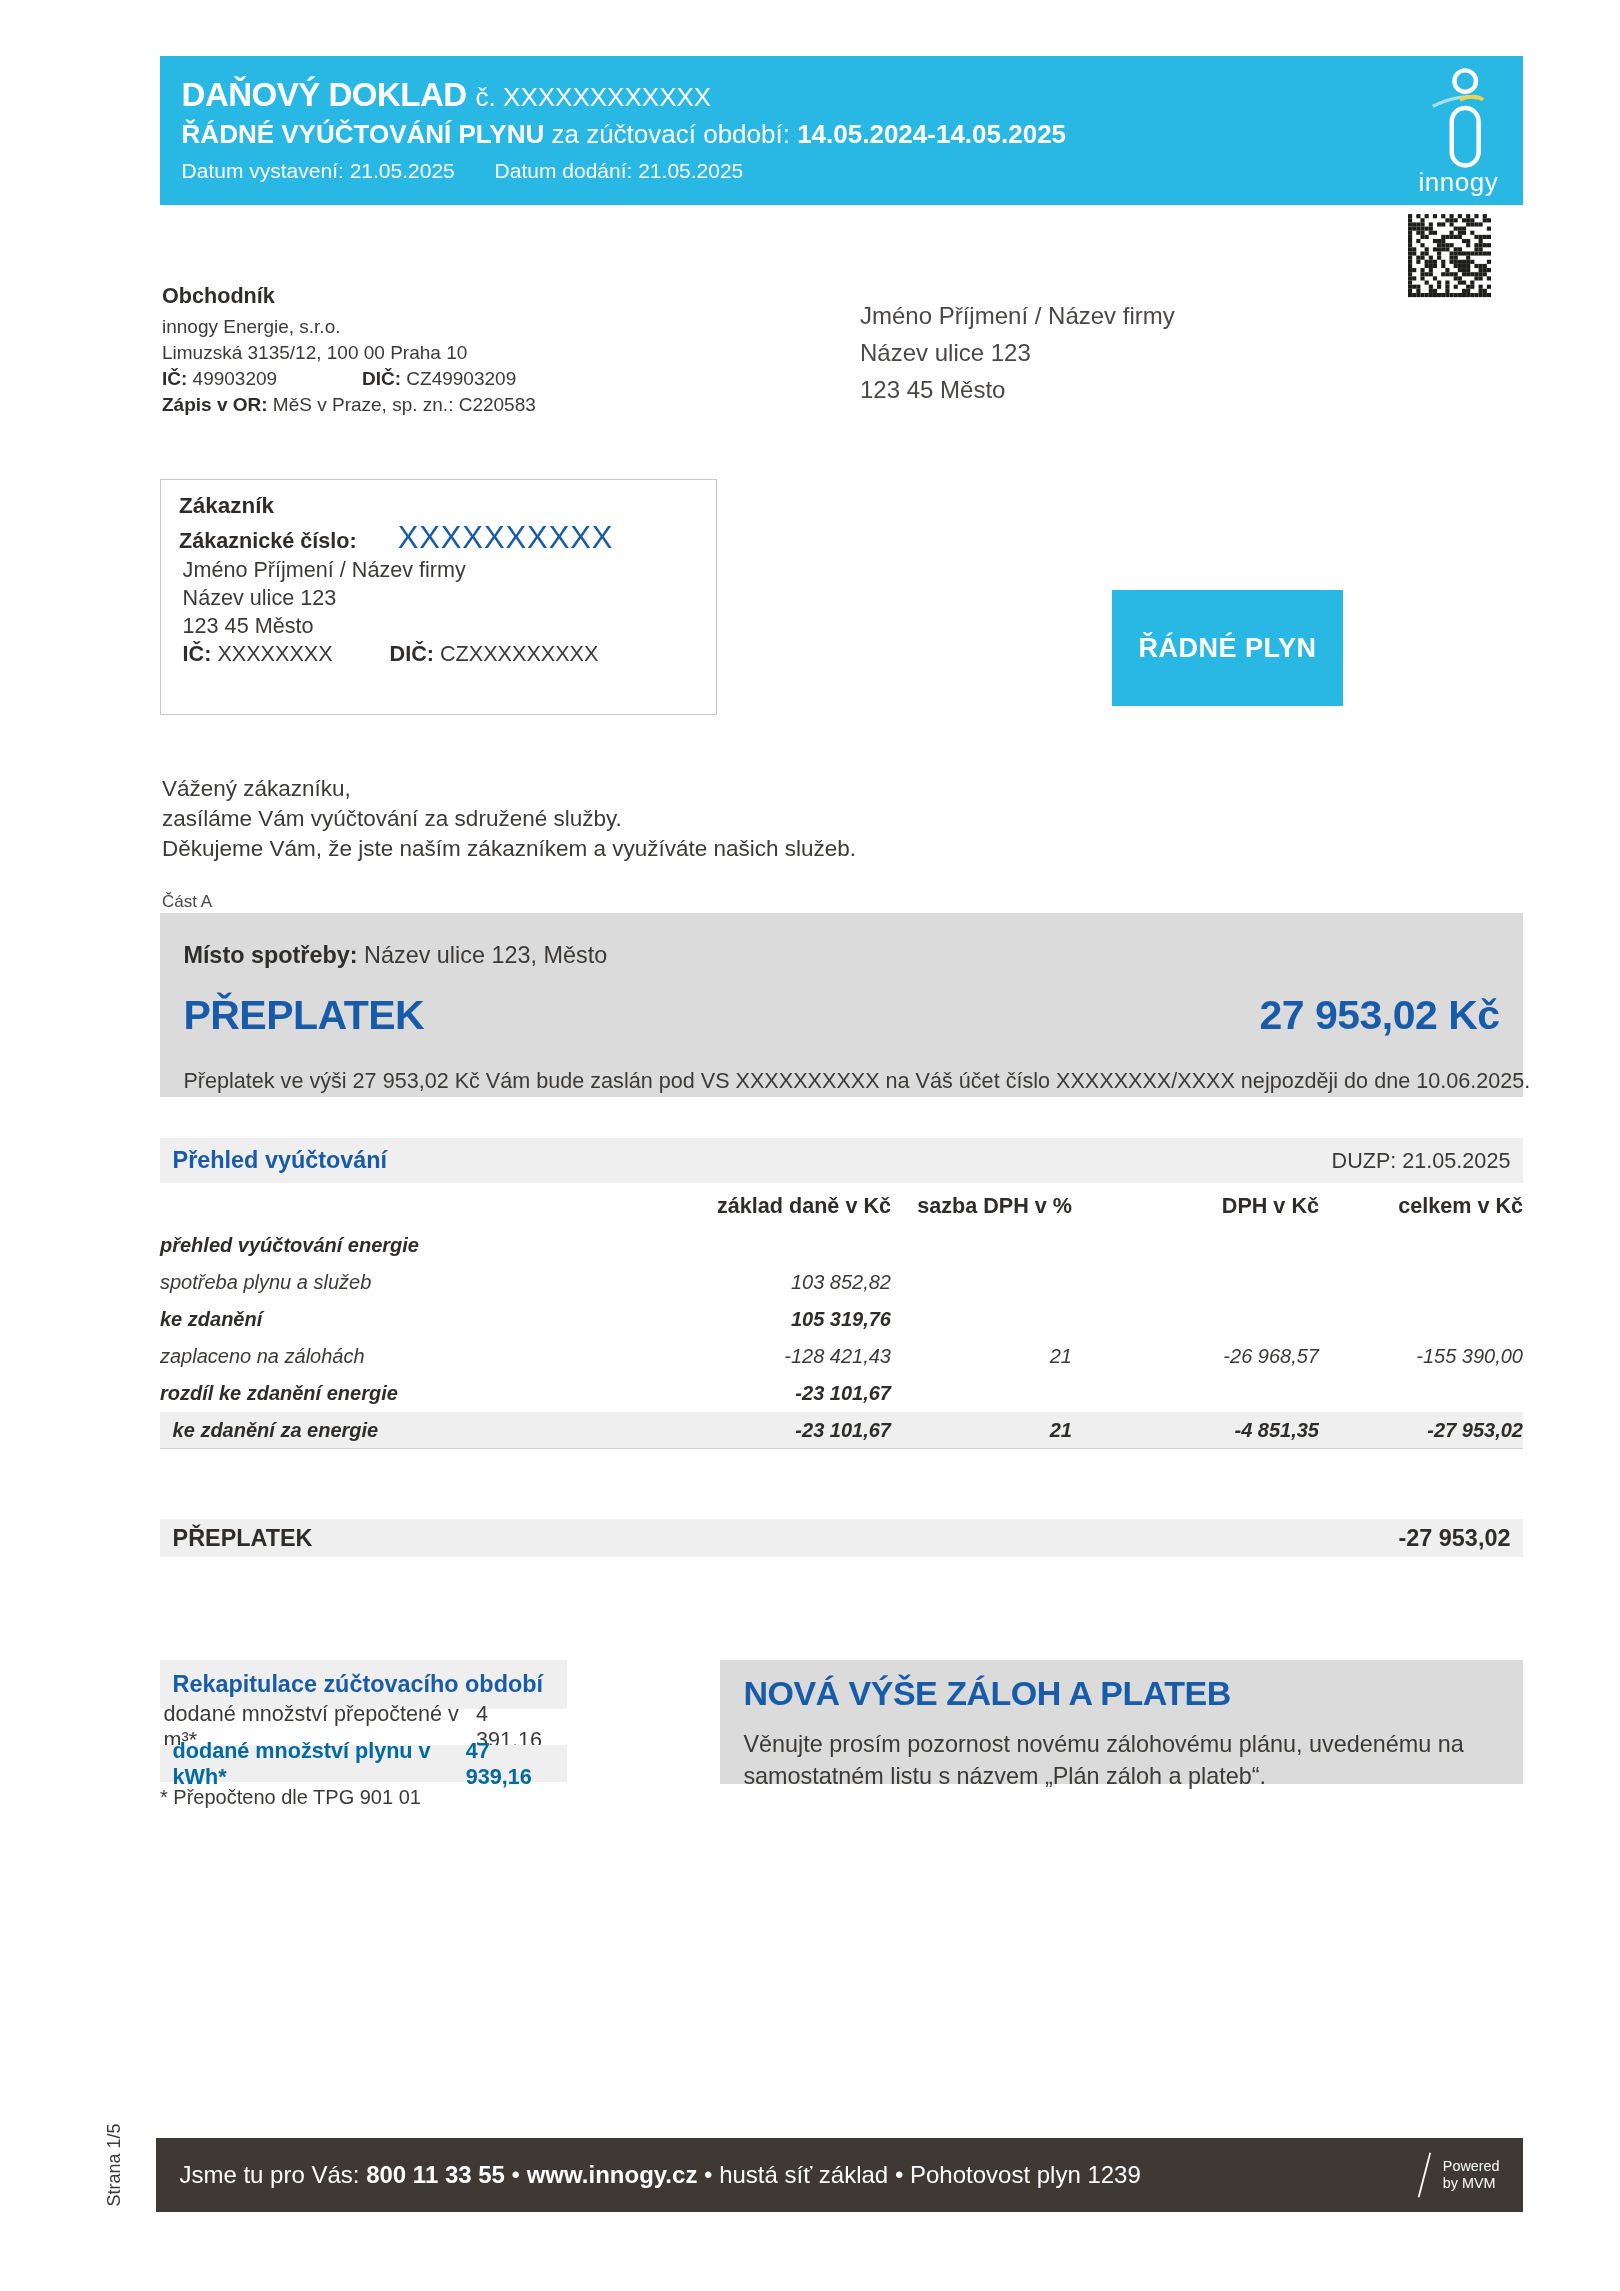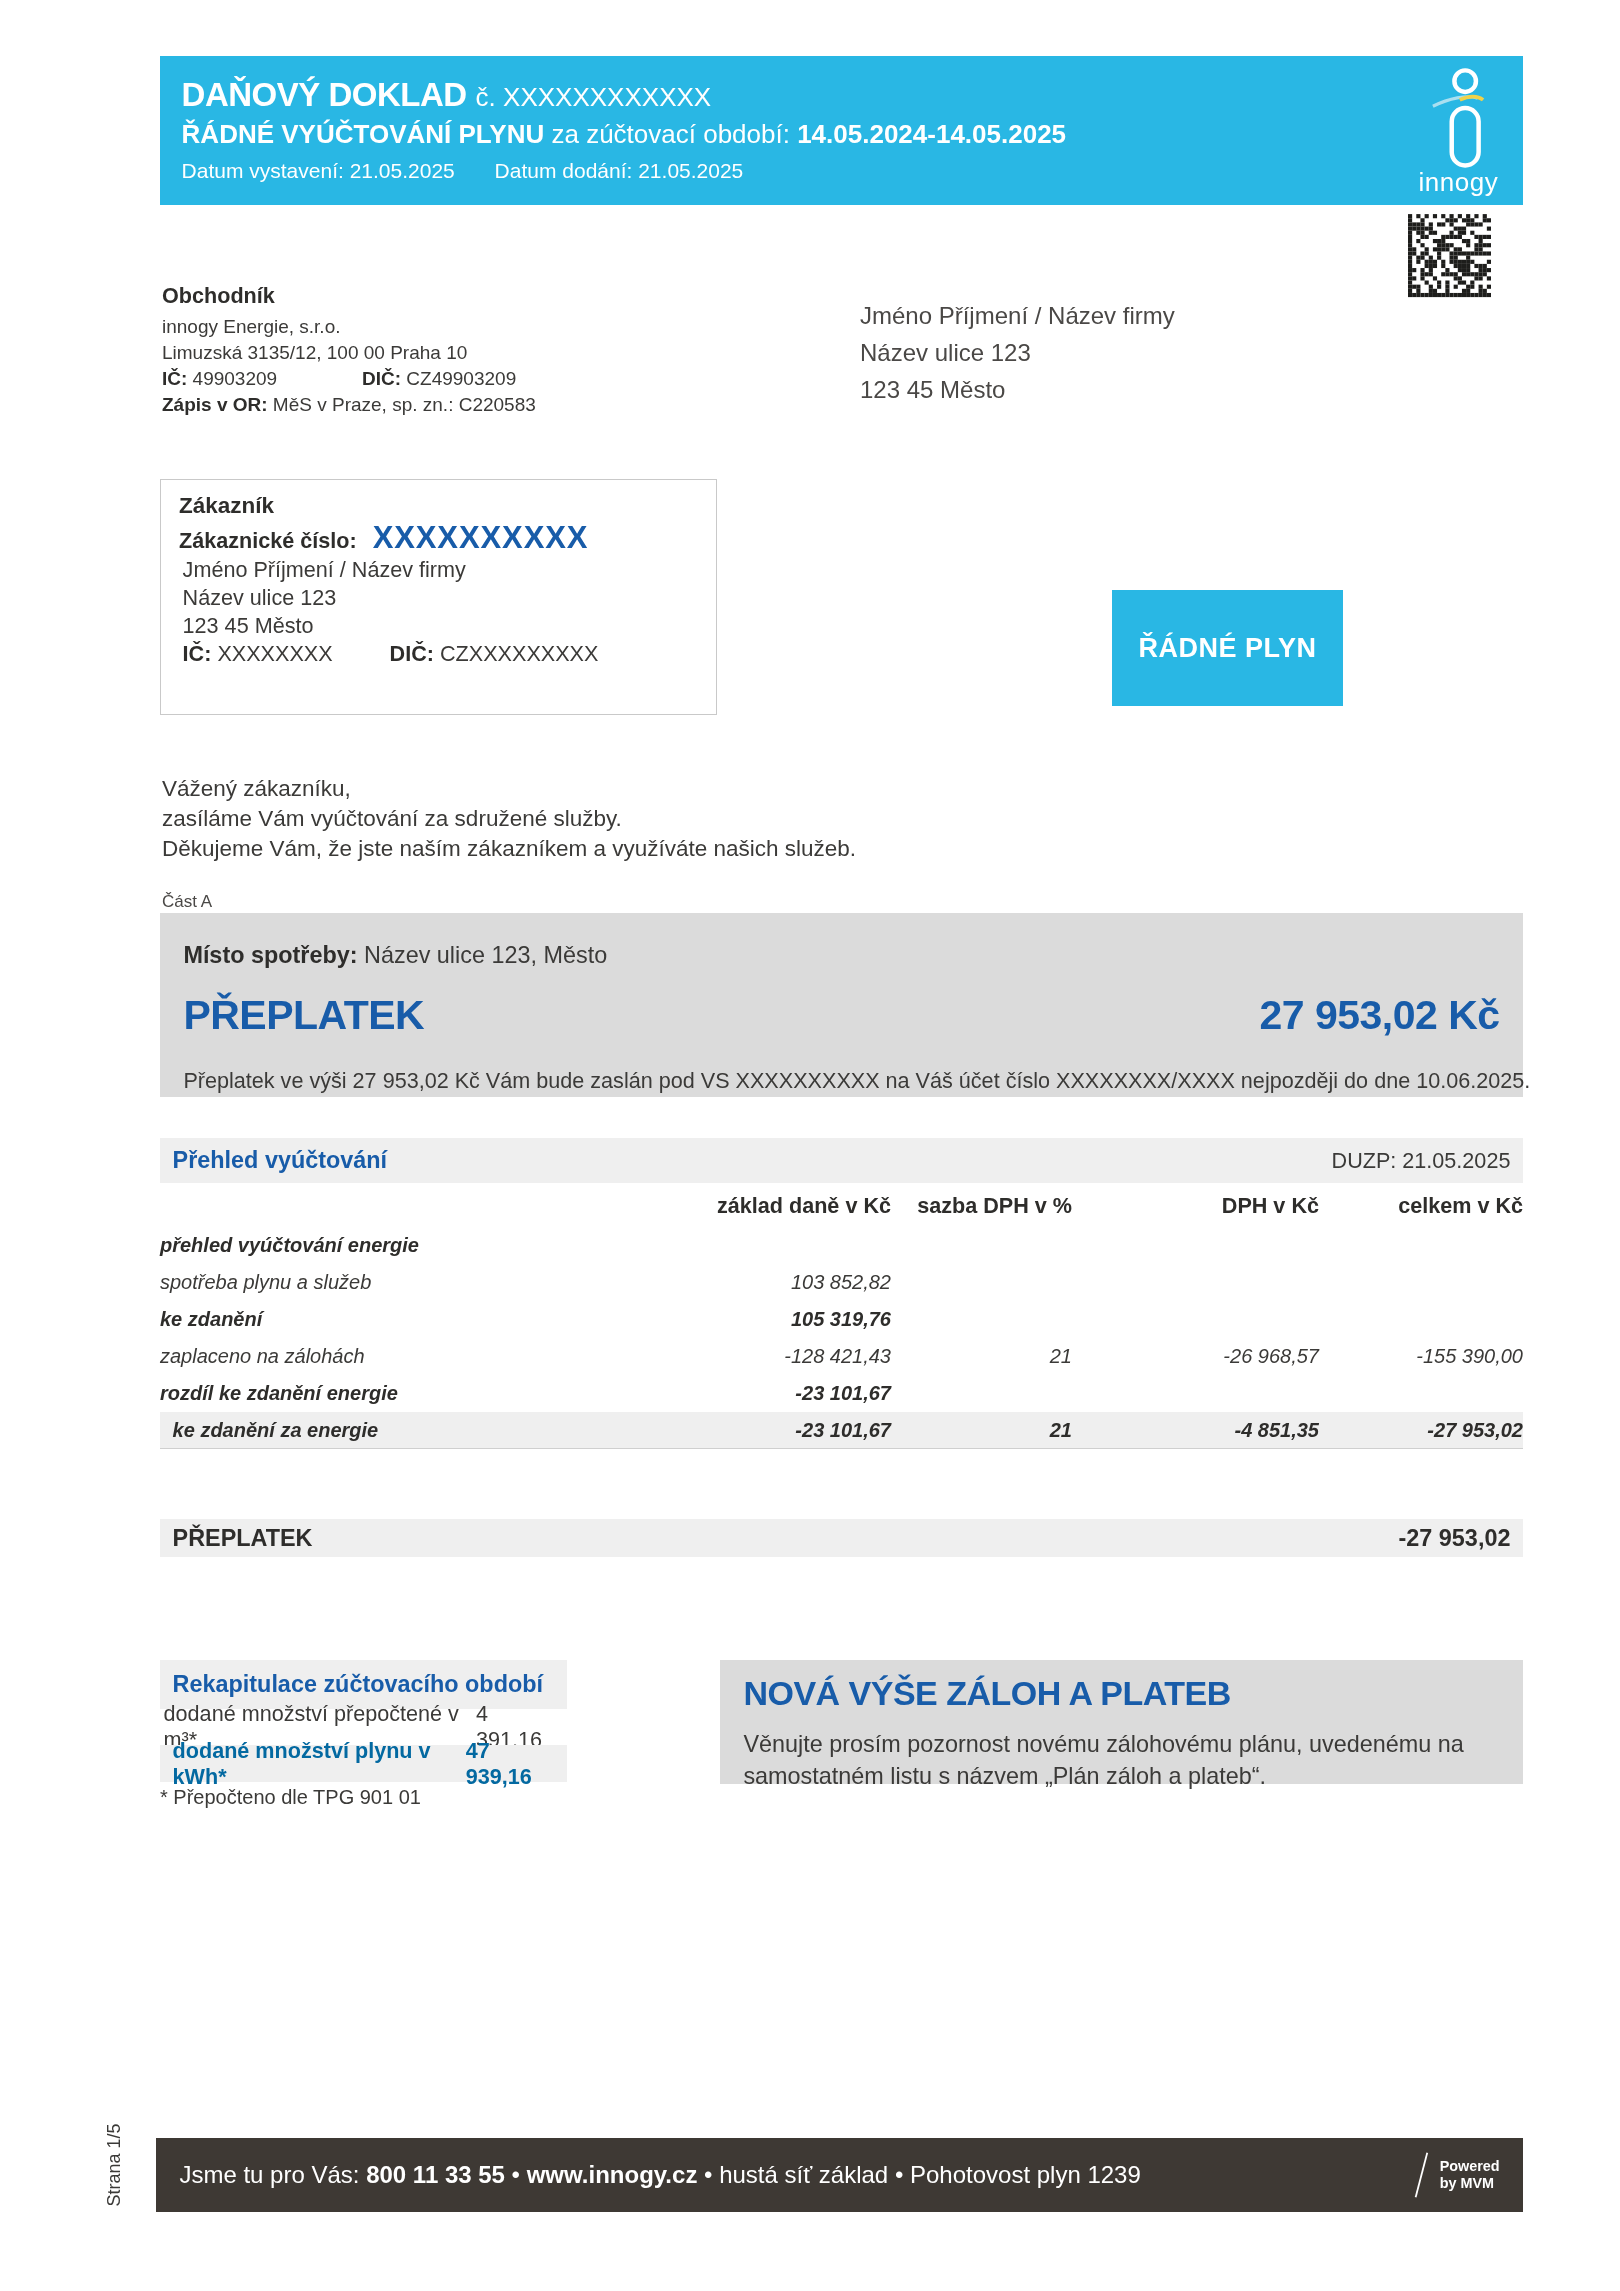--- a/index.html
+++ b/index.html
@@ -28,21 +28,21 @@
   .seller .w1{display:inline-block;width:200px;}
 
   
   .recipient{position:absolute;left:860px;top:297px;font-size:24px;line-height:37px;color:#4a4846;}
 
   
   .custbox{position:absolute;left:160px;top:479px;width:557px;height:236px;border:0.9px solid #c9c9c9;box-sizing:border-box;padding:12.6px 18px;}
   .custbox .h{font-size:22.5px;font-weight:bold;color:#2e2d2b;}
   .custbox .numline{margin-top:1.8px;white-space:nowrap;}
   .custbox .numlbl{font-size:21.6px;font-weight:bold;color:#2e2d2b;}
-  .custbox .numval{font-size:31px;font-weight:bold;color:#185ca9;margin-left:16px;letter-spacing:0.9px;}
+  .custbox .numval{font-size:31px;font-weight:normal;color:#185ca9;margin-left:41px;letter-spacing:0.9px;}
   .custbox .ln{font-size:21.6px;line-height:28px;margin-left:3.6px;}
   .custbox .lbl{font-weight:bold;color:#2e2d2b;}
   .custbox .w1{display:inline-block;width:207px;}
 
   
   .badge{position:absolute;left:1112px;top:590px;width:231px;height:116px;background:#29b7e4;
          display:flex;align-items:center;justify-content:center;color:#fff;font-size:27px;font-weight:bold;letter-spacing:0.5px;}
 
   
   .greeting{position:absolute;left:162px;top:774px;font-size:22.5px;line-height:30px;}
@@ -89,21 +89,21 @@
   .advbox{position:absolute;left:720px;top:1660px;width:803px;height:124px;background:#dbdbdb;box-sizing:border-box;padding:14.4px 23.4px;}
   .advbox .h{font-size:34px;font-weight:bold;color:#185ca9;letter-spacing:-0.5px;}
   .advbox .p{margin-top:16px;font-size:23.4px;line-height:31.5px;}
 
   
   .footer{position:absolute;left:156px;top:2138px;width:1367px;height:74px;background:#3e3934;color:#fff;
           display:flex;align-items:center;justify-content:space-between;padding:0 23.4px;box-sizing:border-box;}
   .footer .txt{font-size:24px;white-space:nowrap;}
   .footer .b{font-weight:bold;}
   .footer .pow{display:flex;align-items:center;gap:9px;}
-  .footer .powtxt{font-size:14.4px;font-weight:bold;line-height:17px;text-align:left;}
+  .footer .powtxt{font-size:14.4px;font-weight:normal;line-height:17px;text-align:left;}
   .strana{position:absolute;left:114px;top:2165px;transform:translate(-50%,-50%) rotate(-90deg);
           font-size:18px;color:#3b3a38;white-space:nowrap;}
 </style>
 </head>
 <body>
 
 <div class="page">
 
   <div class="banner">
     <div class="l1">

